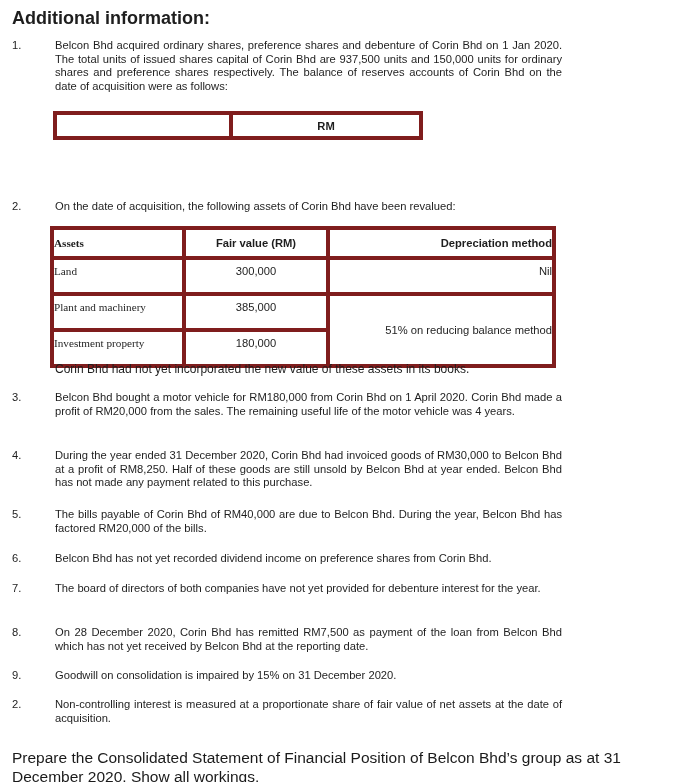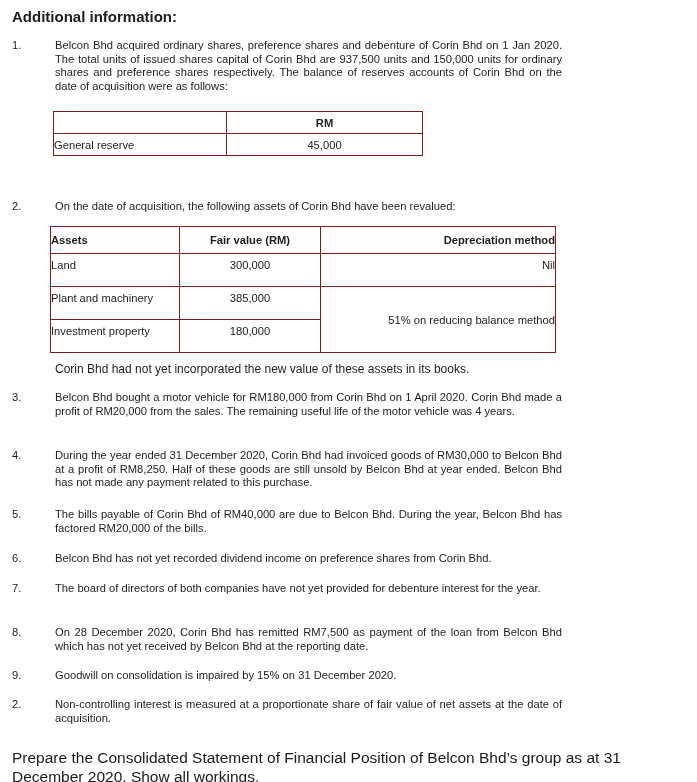--- a/index.html
+++ b/index.html
@@ -2,36 +2,36 @@
 <html><head>
   <meta charset="utf-8">
   <style>
     html, body { margin: 0; padding: 0; background: #ffffff; }
     body {
       width: 697px; height: 782px; position: relative; overflow: hidden;
       font-family: "Liberation Sans", sans-serif; color: #1e1e1e;
     }
     .heading {
       position: absolute; left: 12px; top: 8px;
-      font-size: 15px; font-weight: bold;
+      font-size: 18px; font-weight: bold;
     }
     .item { position: absolute; left: 12px; width: 550px; font-size: 11.2px; line-height: 13.6px; }
     .item .num { position: absolute; left: 0; top: 0; }
     .item .txt { position: absolute; left: 43px; right: 0; top: 0; text-align: justify; }
     table { border-collapse: collapse; position: absolute; font-size: 11.2px; }
-    td, th { border: 1px solid #7f1d1d; padding: 0 0; font-weight: normal; }
+    td, th { border: 4px solid #7f1d1d; padding: 0 0; font-weight: normal; }
     th { font-weight: bold; }
     .t1 { left: 53px; top: 111px; width: 370px; }
     .t1 td, .t1 th { height: 21px; }
     .t1 .c1 { width: 172px; text-align: left; }
     .t1 .c2 { text-align: center; }
     .t2 { left: 50px; top: 226px; width: 506px; }
     .t2 th { height: 26px; vertical-align: middle; }
     .t2 td { height: 27px; vertical-align: top; padding-top: 5px; }
-    .t2 .a { width: 128px; text-align: left; }
+    .t2 .a { width: 128px; text-align: left; font-family: Liberation Serif, serif; }
     .t2 .b { width: 140px; text-align: center; margin-top: 16px; }
     .t2 .c { text-align: right; }
     .t2 td.c.merged { vertical-align: middle; padding-top: 0; }
     .note { position: absolute; left: 55px; top: 362px; font-size: 12px; }
     .question {
       position: absolute; left: 12px; top: 748px; width: 680px;
       font-size: 15.5px; line-height: 19px; color: #1a1a1a;
     }
   </style>
 </head>
@@ -42,24 +42,20 @@
 <div class="item" style="top:39px;">
   <span class="num">1.</span>
   <span class="txt">Belcon Bhd acquired ordinary shares, preference shares and debenture of Corin Bhd on 1 Jan 2020. The total units of issued shares capital of Corin Bhd are 937,500 units and 150,000 units for ordinary shares and preference shares respectively. The balance of reserves accounts of Corin Bhd on the date of acquisition were as follows:</span>
 </div>
 
 <table class="t1">
   <tbody>
       <tr>
     <th class="c1"></th>
     <th class="c2">RM</th>
-  </tr>
-  <tr>
-    <td class="c1">General reserve</td>
-    <td class="c2">45,000</td>
   </tr>
 </tbody>
   </table>
 
 <div class="item" style="top:200px;">
   <span class="num">2.</span>
   <span class="txt">On the date of acquisition, the following assets of Corin Bhd have been revalued:</span>
 </div>
 
 <table class="t2">

